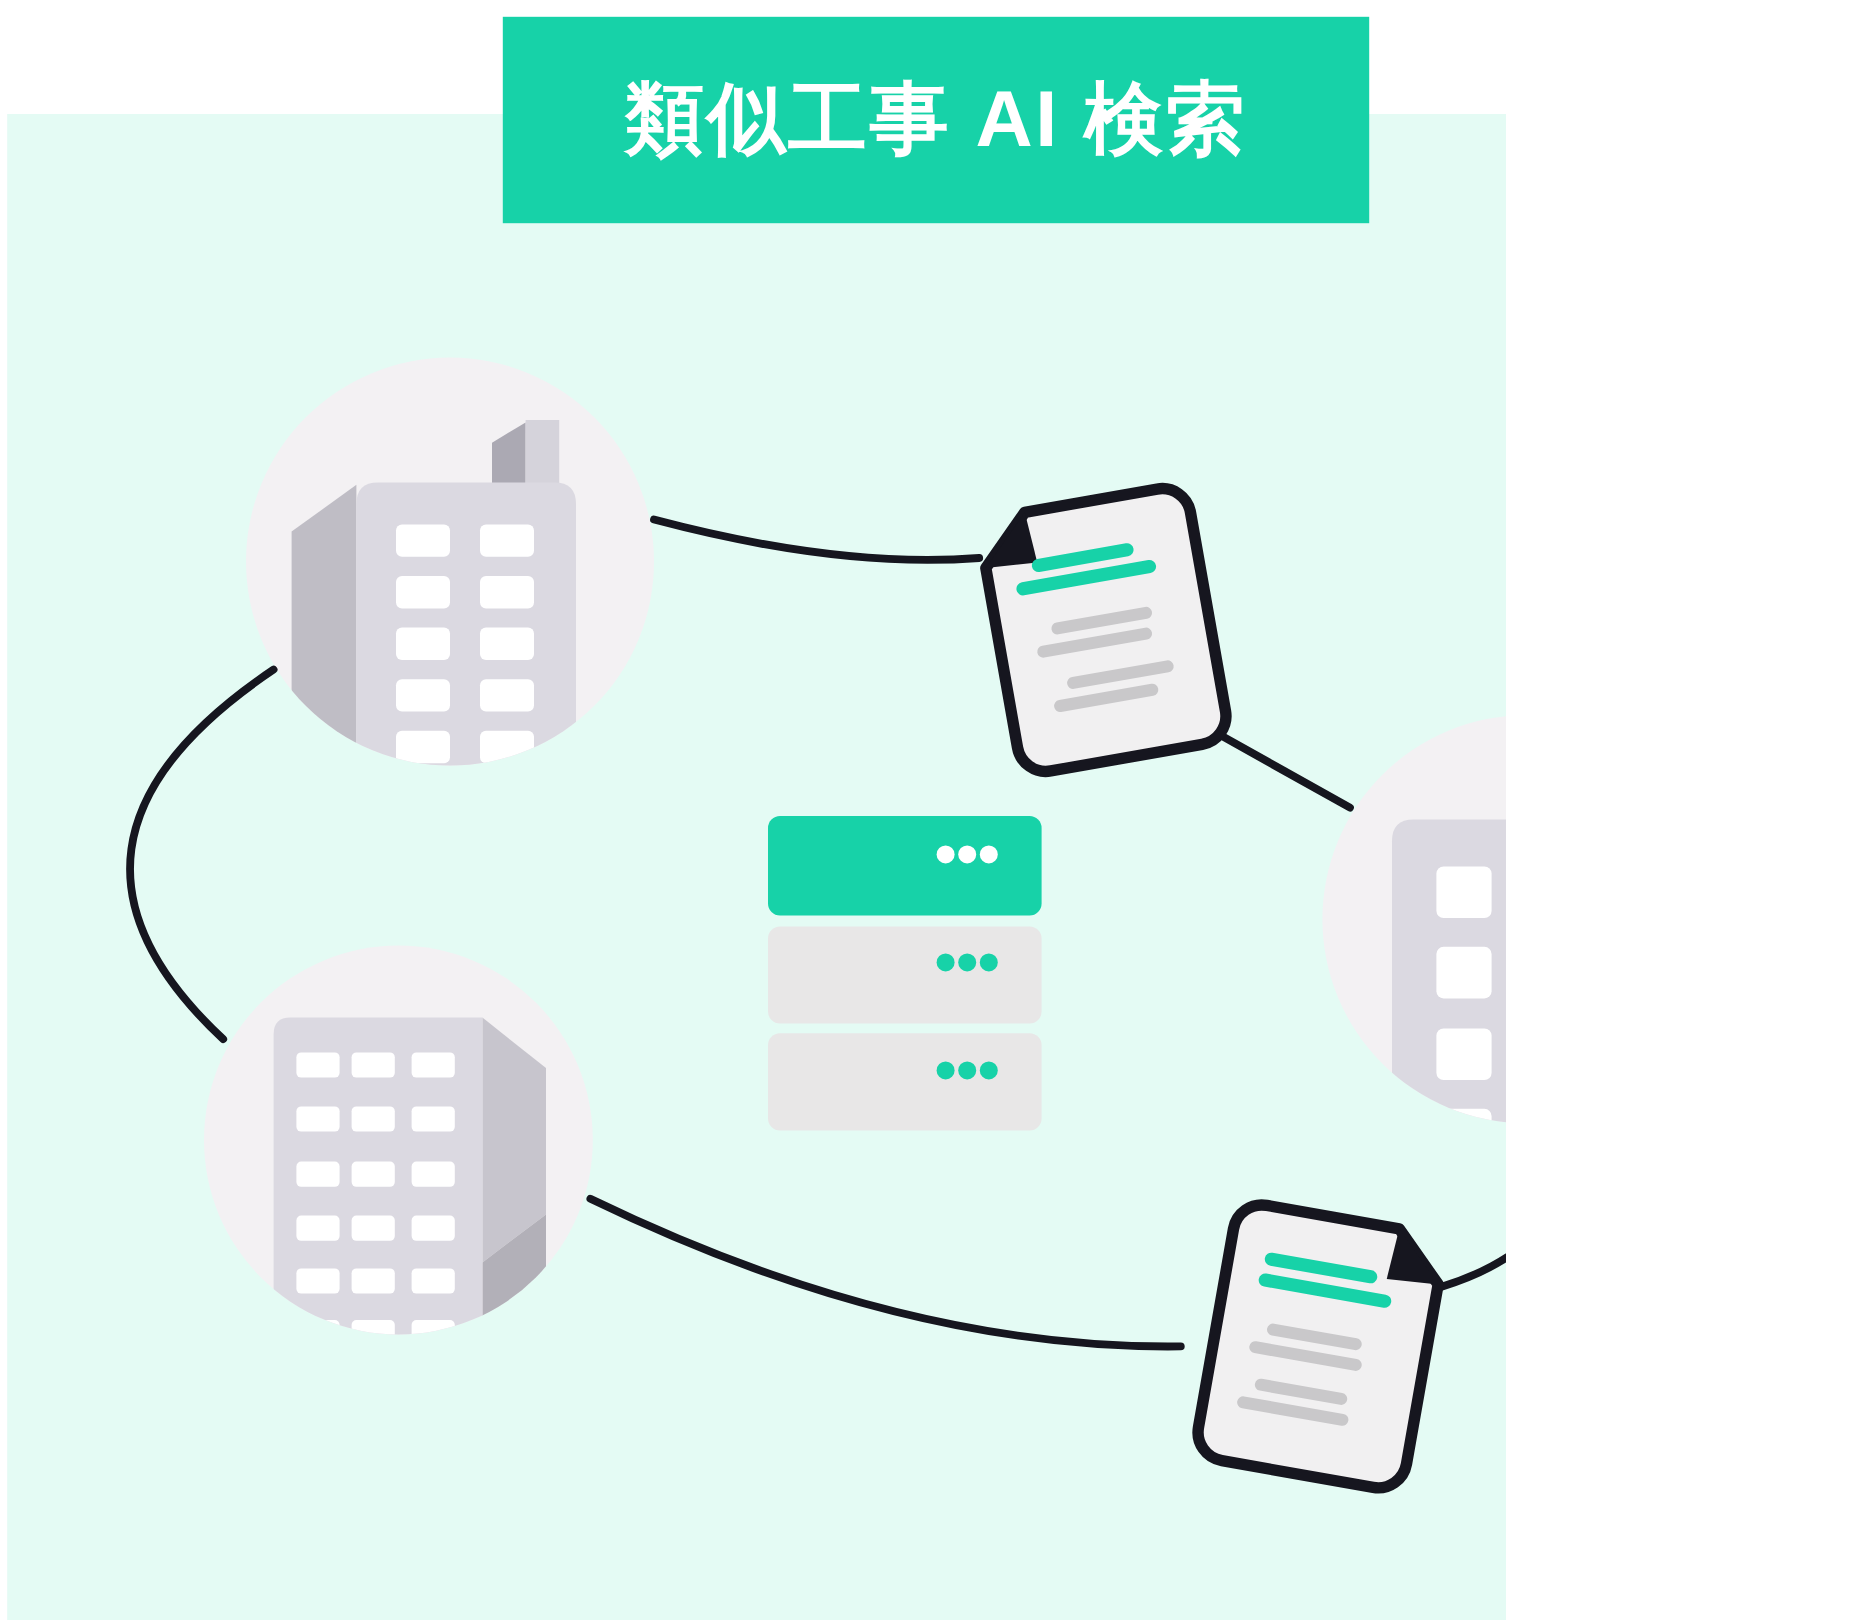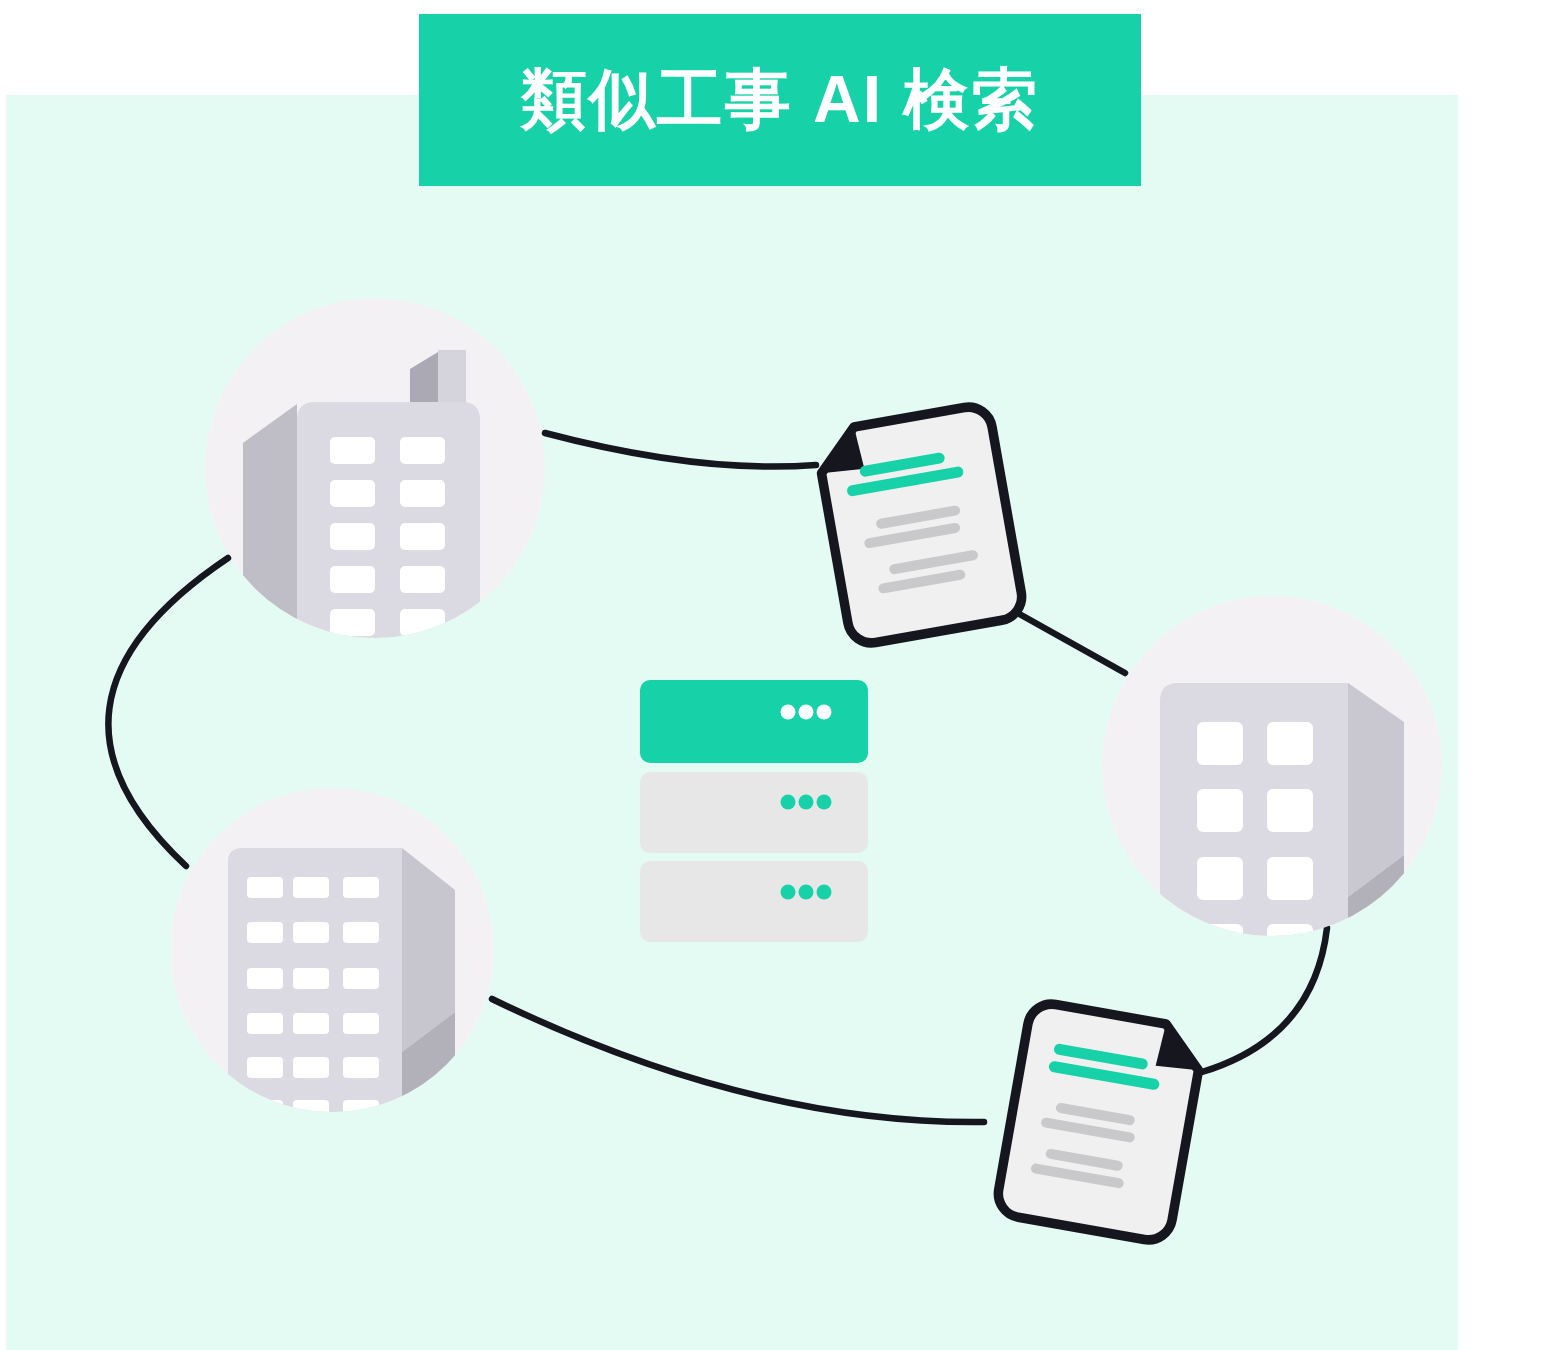--- a/index.html
+++ b/index.html
@@ -3,21 +3,21 @@
 <meta charset="utf-8">
 <style>
   html, body {
     margin: 0;
     padding: 0;
     background: var(--page-white, #ffffff);
     font-family: "Liberation Sans", "DejaVu Sans", sans-serif;
   }
   .stage {
     position: relative;
-    width: 1458px;
+    width: 1255px;
     height: 1350px;
     overflow: hidden;
     background: var(--page-white, #ffffff);
   }
   .mint-panel {
     position: absolute;
     left: 6px;
     top: 95px;
     width: 1547px;
     height: 1255px;

